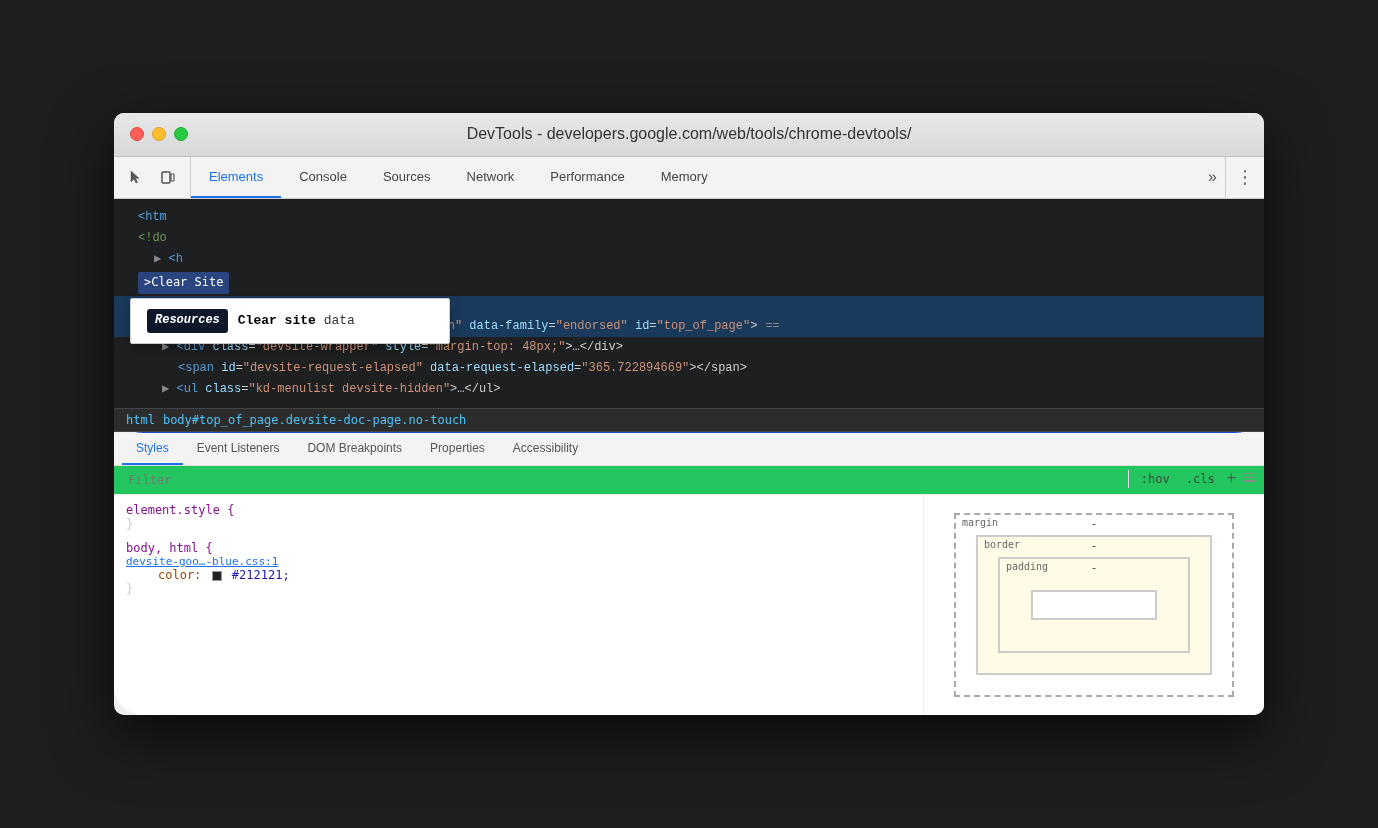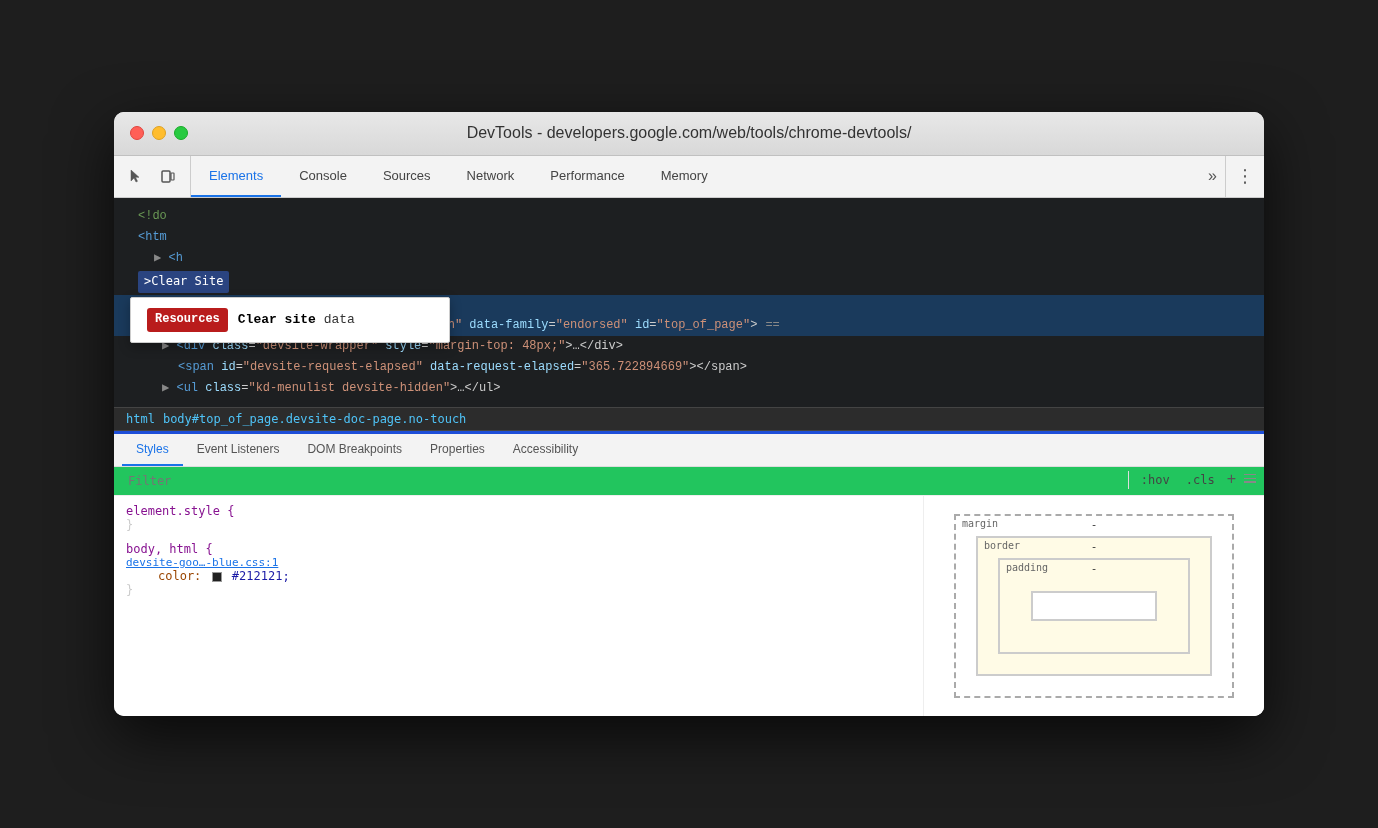--- a/index.html
+++ b/index.html
@@ -143,26 +143,27 @@
       border-radius: 2px;
     }
     .autocomplete-item {
       display: flex;
       align-items: center;
       padding: 10px 16px;
       gap: 10px;
       cursor: pointer;
     }
     .autocomplete-badge {
-      background: #b91c1c;
+      background: #0f172a;
       color: #fff;
       font-size: 12px;
       font-weight: bold;
       padding: 2px 8px;
       border-radius: 3px;
+      font-style: italic;
     }
     .autocomplete-text {
       font-size: 13px;
       color: #333;
     }
     .autocomplete-text strong { font-weight: bold; color: #000; }
 
     
     .tree-line {
       padding: 1px 8px 1px 24px;
@@ -189,21 +190,22 @@
       display: flex;
       gap: 4px;
       align-items: center;
     }
     .breadcrumb-item { color: #4fc3f7; cursor: pointer; }
     .breadcrumb-separator { color: #666; }
 
     
     .bottom-panel {
       background: #fff;
-      border-top: 3px solid #1d4ed8;
+      border-top: 1px solid #1d4ed8;
+      border-radius: 29px;
     }
 
     
     .styles-tabs {
       display: flex;
       background: #f3f3f3;
       border-bottom: 1px solid #ddd;
       padding: 0 8px;
     }
     .styles-tab {
@@ -397,25 +399,25 @@
     <div class="toolbar-menu-btn">
       <span>⋮</span>
     </div>
   </div>
 
   <div class="devtools-content">
 
     <div class="html-tree">
 
       <div class="tree-line">
+        <span class="tag">&lt;htm</span>
+      </div>
+
+      <div class="tree-line">
         <span class="comment">&lt;!do</span>
-      </div>
-
-      <div class="tree-line">
-        <span class="tag">&lt;htm</span>
       </div>
 
       <div class="tree-line" style="padding-left:40px;">
         <span style="color:#888;">▶ </span>
         <span class="tag">&lt;h</span>
       </div>
 
       <div style="position:relative; padding: 2px 8px 2px 24px; background:#1d1f21;">
         <span style="background:#2a4480; color:#fff; font-family:Monaco,monospace; font-size:12px; padding:1px 6px; border-radius:2px; display:inline-block;">&gt;Clear Site</span>
         

